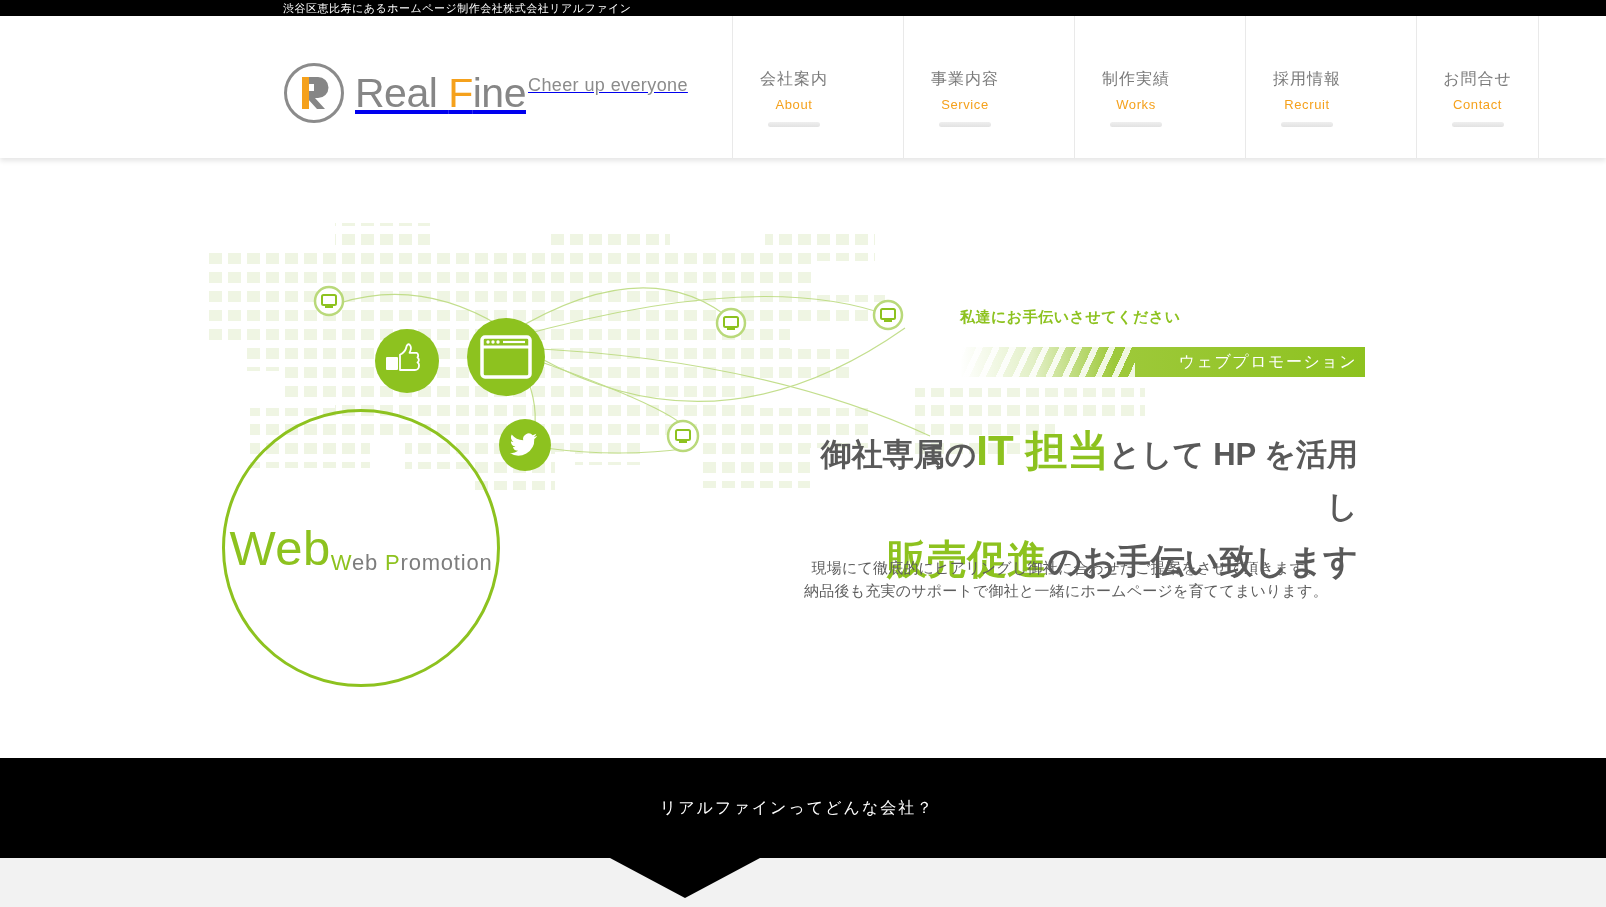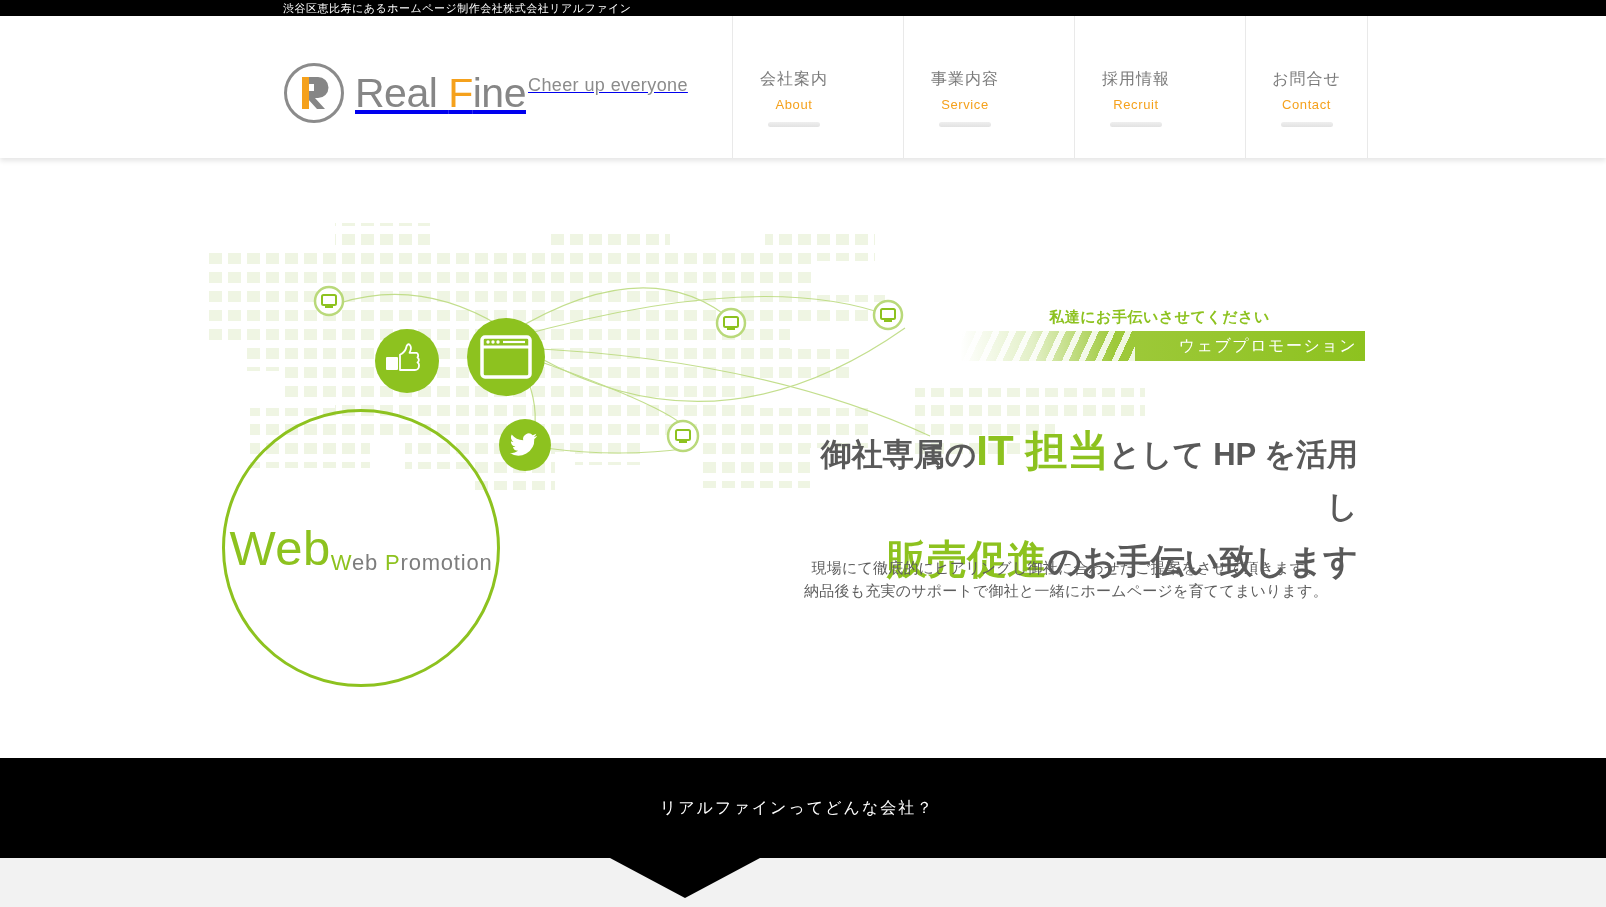--- a/index.html
+++ b/index.html
@@ -68,22 +68,22 @@
     display:flex; flex-direction:row; align-items:center; justify-content:center;
   }
   .web-big { font-size:49px; color:#8dc21f; line-height:1; letter-spacing:.5px; }
   .web-small { font-size:22px; margin-top:30px; letter-spacing:.8px; }
   .web-small .g { color:#8dc21f; }
   .web-small .d { color:#7d7d7d; }
 
   
   .promo { position:absolute; left:960px; top:150px; width:405px; }
   .promo-caption {
-    text-align:center; font-size:15px; font-weight:bold; color:#8dc21f;
-    letter-spacing:.5px; padding-right:6px; margin-bottom:4px;
+    text-align:left; font-size:15px; font-weight:bold; color:#8dc21f;
+    letter-spacing:.5px; padding-right:6px; margin-bottom:20px;
   }
   .promo-bar {
     position:relative; height:30px; overflow:hidden;
   }
   .promo-bar-bg {
     position:absolute; inset:0;
     background:linear-gradient(90deg,rgba(141,194,31,0) 0%,rgba(141,194,31,.25) 18%,#9ec93a 38%,#8dc21f 100%);
   }
   .promo-bar-stripes {
     position:absolute; left:0; top:0; width:175px; height:100%;
@@ -163,20 +163,25 @@
         <span class="nav-ja">会社案内</span>
         <span class="nav-en">About</span>
         <span class="nav-bar"></span>
       </div>
       <div class="nav-item">
         <span class="nav-ja">事業内容</span>
         <span class="nav-en">Service</span>
         <span class="nav-bar"></span>
       </div>
       <div class="nav-item">
+        <span class="nav-ja">制作実績</span>
+        <span class="nav-en">Works</span>
+        <span class="nav-bar"></span>
+      </div>
+      <div class="nav-item">
         <span class="nav-ja">採用情報</span>
         <span class="nav-en">Recruit</span>
         <span class="nav-bar"></span>
       </div>
       <div class="nav-item">
         <span class="nav-ja">お問合せ</span>
         <span class="nav-en">Contact</span>
         <span class="nav-bar"></span>
       </div>
     </nav>

